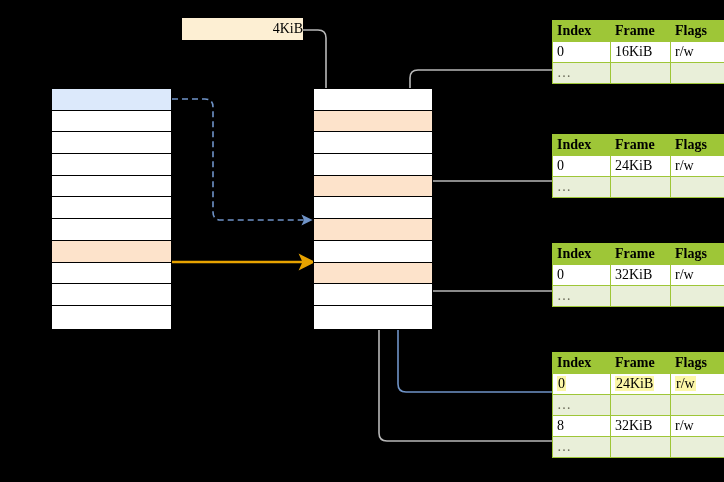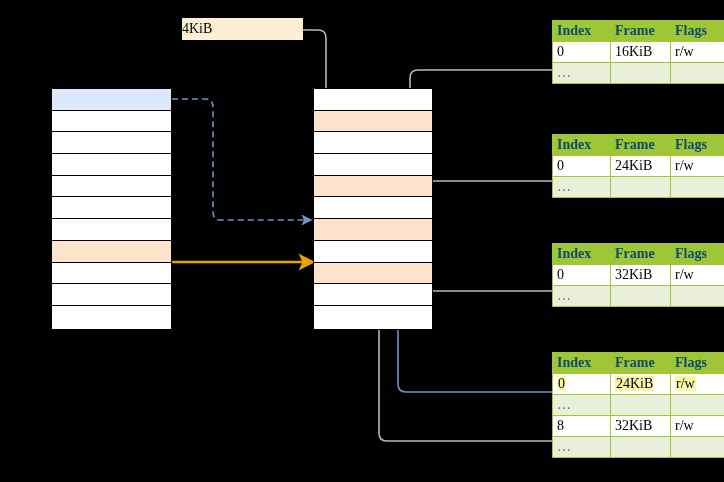--- a/index.html
+++ b/index.html
@@ -28,21 +28,21 @@
   .size-label {
     position: absolute;
     left: 182px;
     top: 18px;
     width: 121px;
     height: 22px;
     background: #fdefd3;
     color: #000000;
     font-size: 14px;
     line-height: 22px;
-    text-align: left;
+    text-align: right;
     white-space: nowrap;
   }
 
   
   .colstack {
     position: absolute;
     border: 1px solid #000000;
     box-sizing: border-box;
     background: #ffffff;
   }
@@ -73,21 +73,21 @@
     padding: 1px 4px;
     height: 21px;
     box-sizing: border-box;
     text-align: left;
     white-space: nowrap;
     color: #000000;
     overflow: hidden;
   }
   .ptable th {
     background: #9ec637;
-    color: #0c4a6e;
+    color: #000000;
     font-weight: bold;
   }
   .ptable td.ell { background: #e9efd9; color: #6b6b5a; }
   .ptable tr.ellrow td { background: #e9efd9; }
   .ptable td .hl {
     background: #fcf7a8;
     display: inline;
     padding: 0 1px;
   }
   .ptable col.c-index { width: 58px; }

